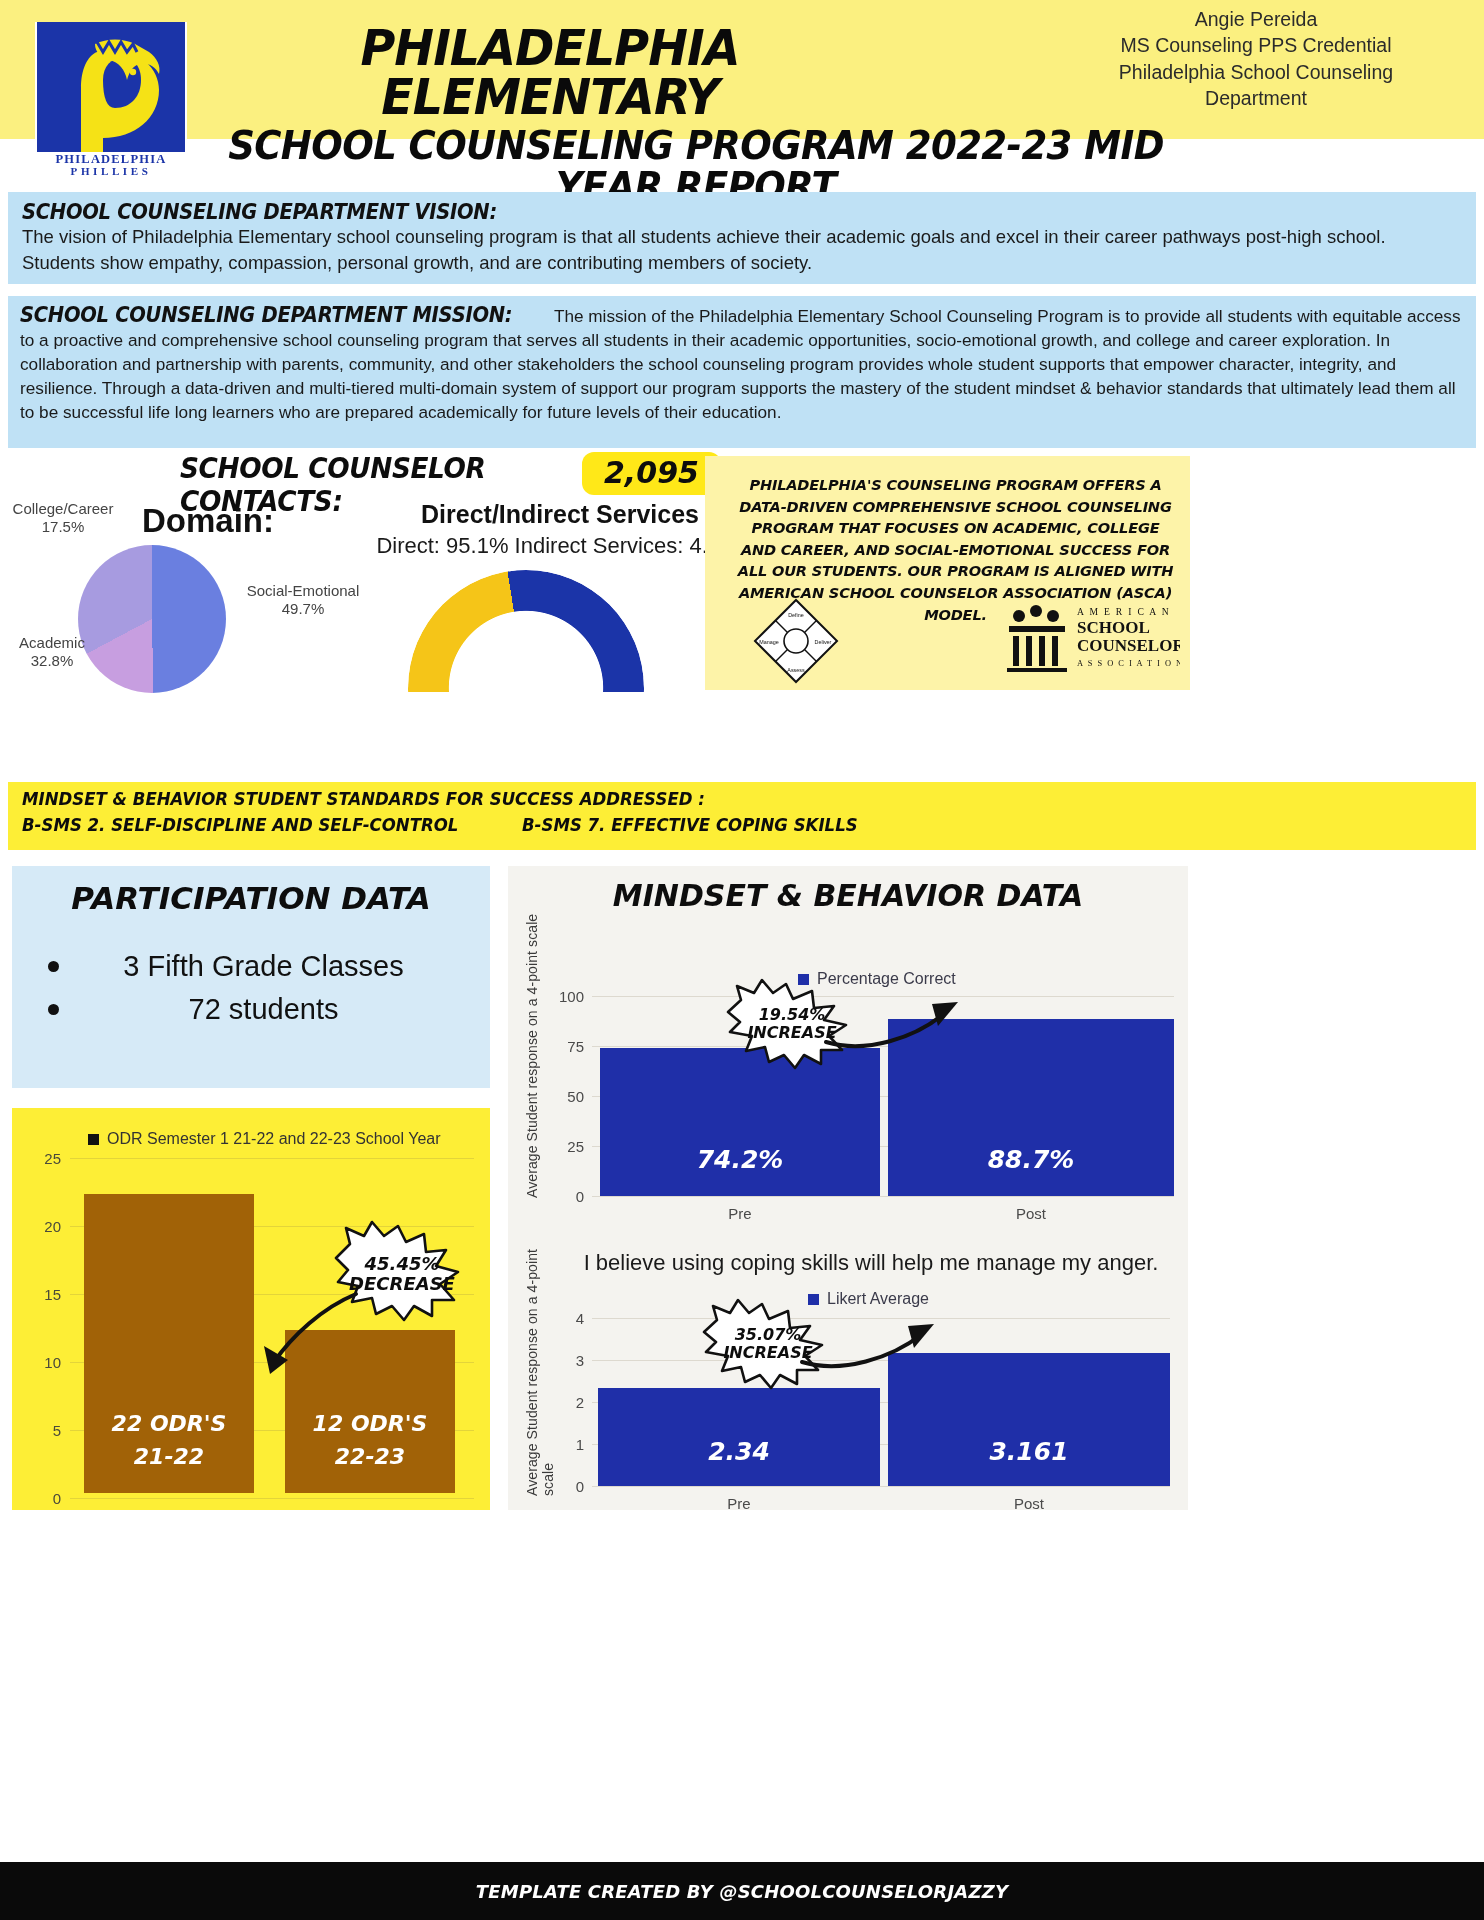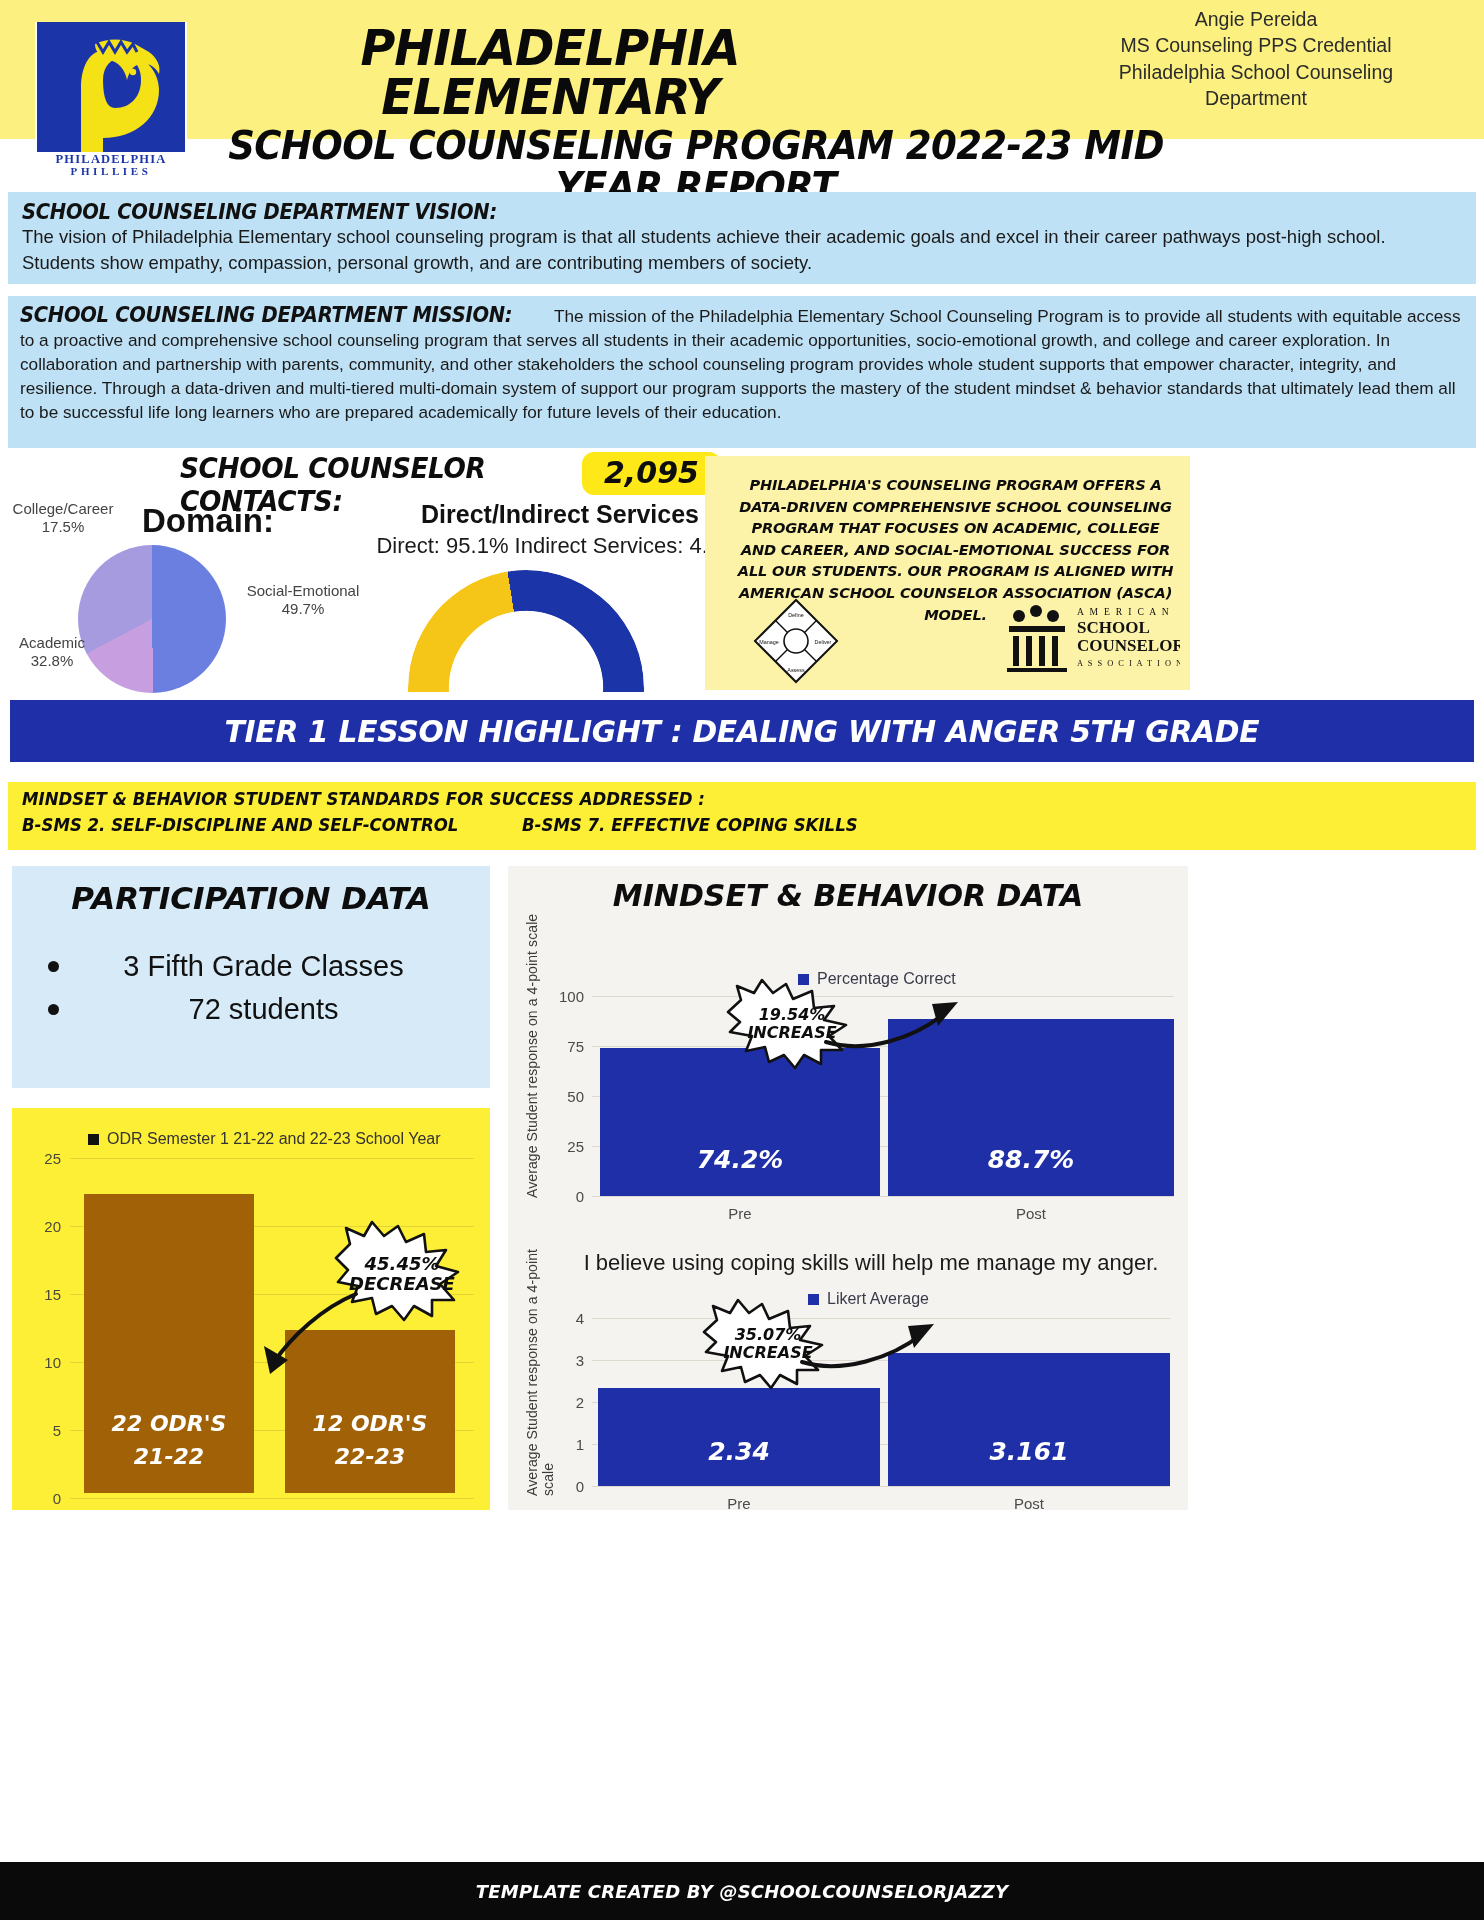--- a/index.html
+++ b/index.html
@@ -360,23 +360,20 @@
           </g>
           <text class="asca-words" x="72" y="13" font-size="9.6" letter-spacing="1.8" fill="#111" font-family="Liberation Serif, serif">A M E R I C A N</text>
           <text class="asca-words" x="72" y="31" font-size="17" font-weight="bold" fill="#111" font-family="Liberation Serif, serif">SCHOOL</text>
           <text class="asca-words" x="72" y="49" font-size="17" font-weight="bold" fill="#111" font-family="Liberation Serif, serif">COUNSELOR</text>
           <text class="asca-words" x="72" y="64" font-size="8.4" letter-spacing="1.5" fill="#111" font-family="Liberation Serif, serif">A S S O C I A T I O N</text>
         </svg>
       </div>
     </div>
   </div>
 
-  <div class="tier-banner">
-    <span>TIER 1 LESSON HIGHLIGHT : DEALING WITH ANGER 5TH GRADE</span>
-  </div>
 
   <div class="std-band">
     <div class="std-hdr">MINDSET &amp; BEHAVIOR  STUDENT STANDARDS FOR SUCCESS ADDRESSED :</div>
     <div class="std-hdr std-r1">B-SMS 2. SELF-DISCIPLINE AND SELF-CONTROL</div>
     <div class="std-hdr std-r2">B-SMS 7. EFFECTIVE COPING SKILLS</div>
   </div>
 
   <div class="part-box">
     <div class="part-title">PARTICIPATION DATA</div>
     <ul class="part-list">

